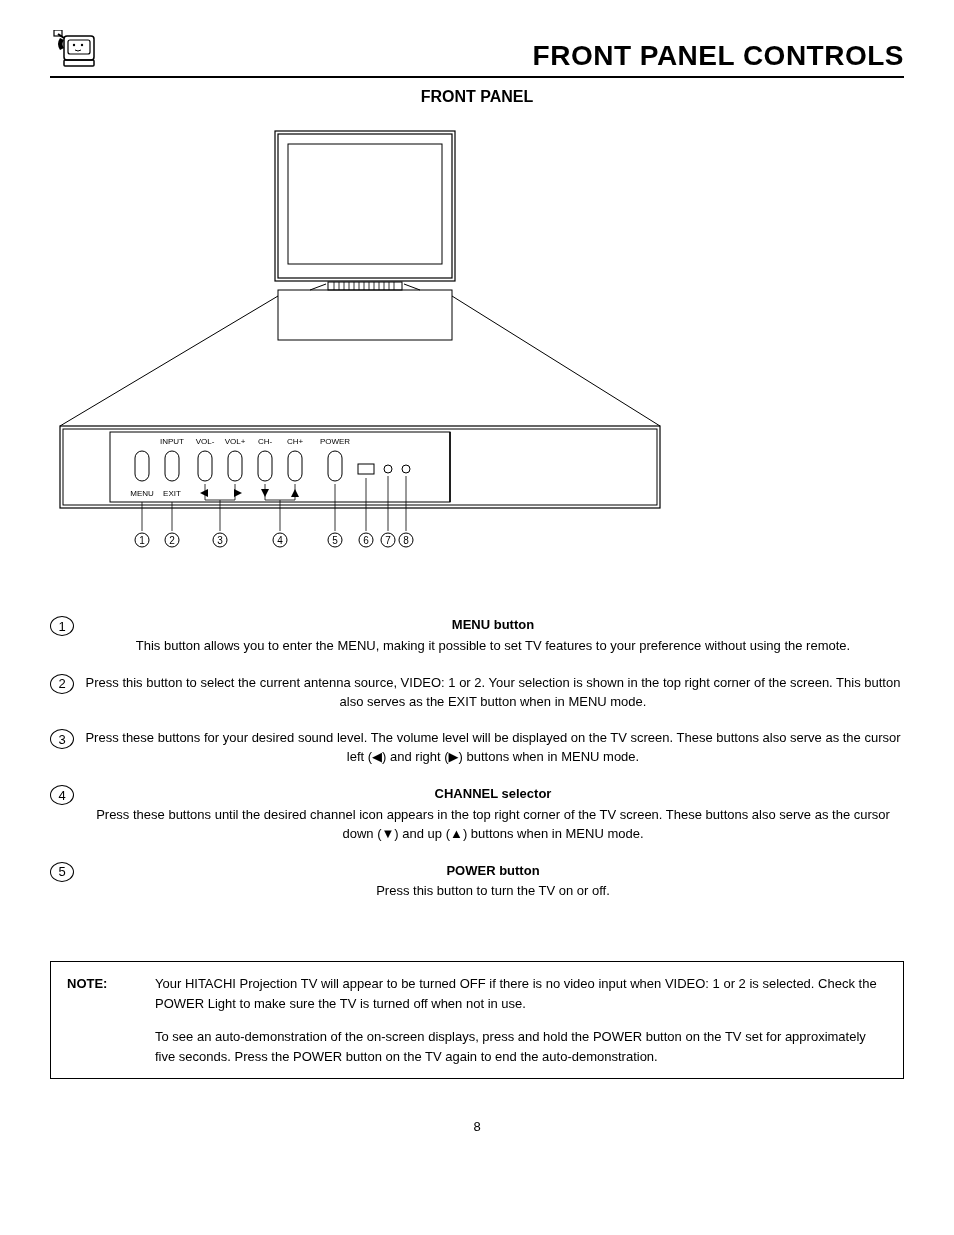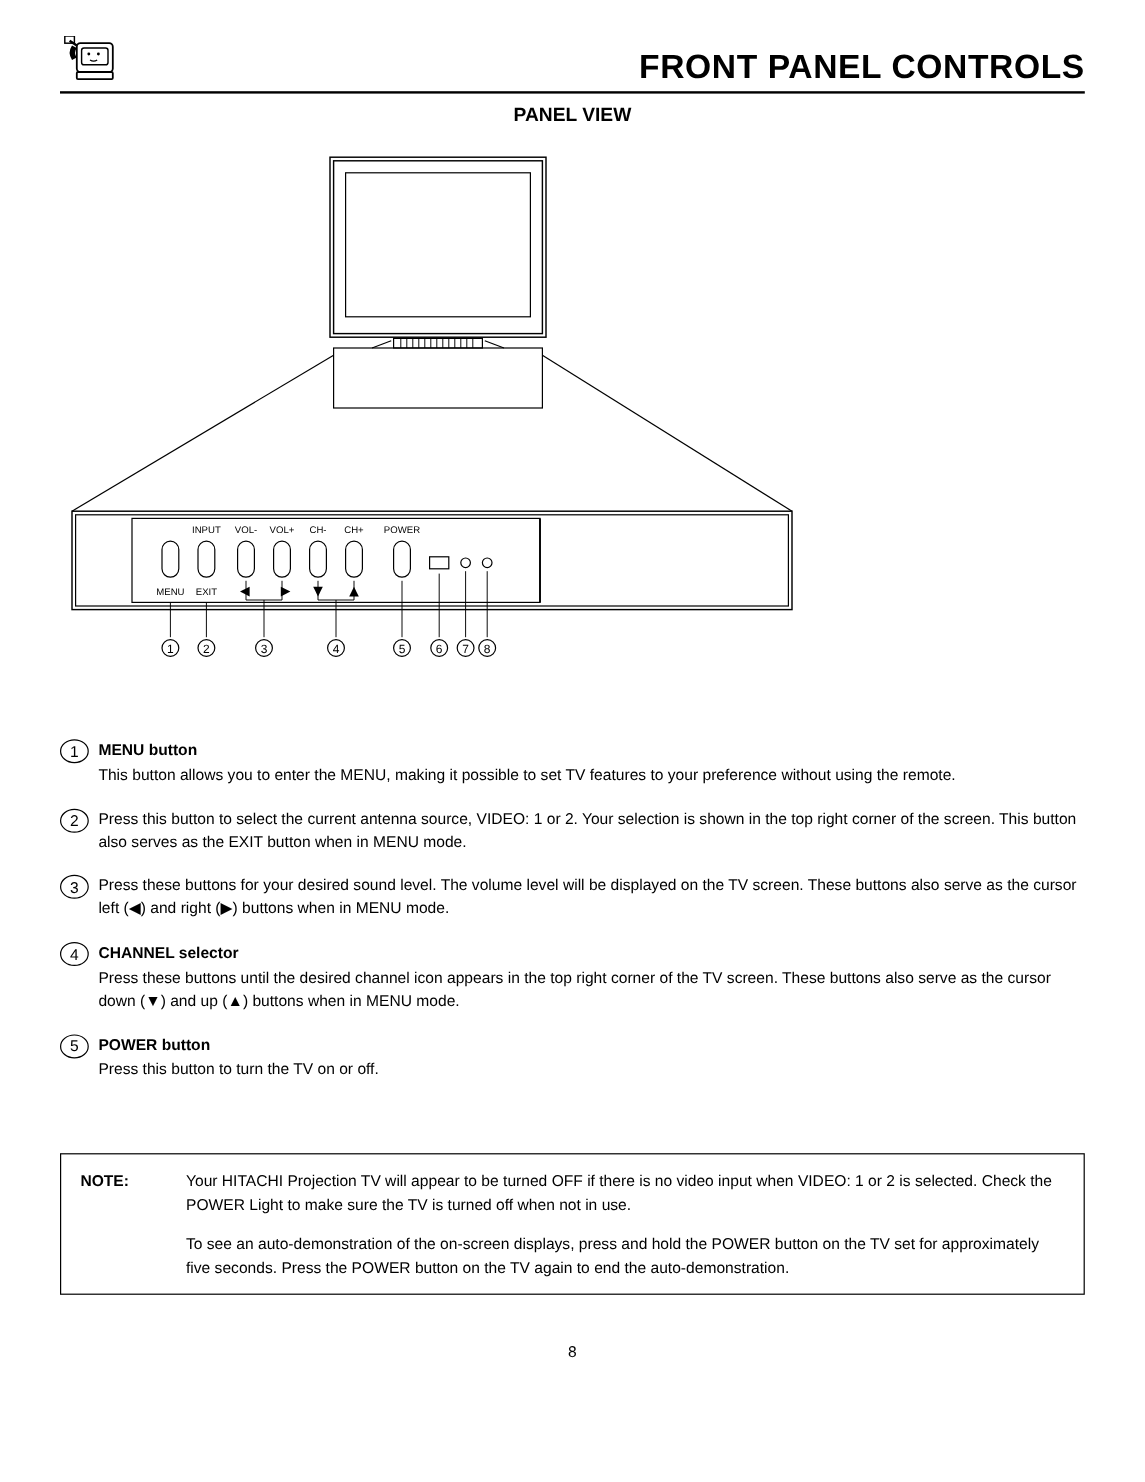--- a/index.html
+++ b/index.html
@@ -53,21 +53,21 @@
     flex: 0 0 24px;
     width:20px; height:20px;
     border:1.5px solid #000;
     border-radius:50%;
     display:flex; align-items:center; justify-content:center;
     font-size:13px;
     margin-right:8px;
     margin-top:0;
     font-family: Arial, sans-serif;
   }
-  .item-body { flex:1; font-size:13px; line-height:1.45; }
+  .item-body { flex:1; font-size:13px; line-height:1.45;text-align:center; }
   .item-title { font-weight:bold; margin-bottom:2px; }
   .note-box {
     border:1px solid #000;
     padding: 12px 16px;
     margin-top: 60px;
     font-size:13px;
     line-height:1.5;
   }
   .note-row { display:flex;gap:18px; }
   .note-label { font-weight:bold; flex:0 0 70px; }
@@ -95,21 +95,21 @@
         <circle cx="32" cy="15" r="1.2" fill="#000"></circle>
         <path d="M25 20 Q28 22 31 20" fill="none" stroke="#000" stroke-width="1"></path>
         <path d="M10 8 Q6 14 10 20 L14 18 Q11 14 14 10 Z" fill="#000"></path>
         <path d="M8 4 L14 8" stroke="#000" stroke-width="2"></path>
         <rect x="4" y="0" width="8" height="6" fill="none" stroke="#000" stroke-width="1.2"></rect>
       </svg>
     </span>
     <span class="page-title">FRONT PANEL CONTROLS</span>
   </div>
 
-  <div class="subtitle">PANEL VIEW</div>
+  <div class="subtitle">FRONT PANEL</div>
 
   <div class="diagram-wrap">
     <svg width="620" height="430" viewBox="0 0 620 430">
 
       <rect x="225" y="5" width="180" height="150" fill="none" stroke="#000" stroke-width="1.2"></rect>
       <rect x="228" y="8" width="174" height="144" fill="none" stroke="#000" stroke-width="1.2"></rect>
 
       <rect x="238" y="18" width="154" height="120" fill="none" stroke="#000" stroke-width="1"></rect>
 
       <rect x="278" y="156" width="74" height="8" fill="none" stroke="#000" stroke-width="1"></rect>

